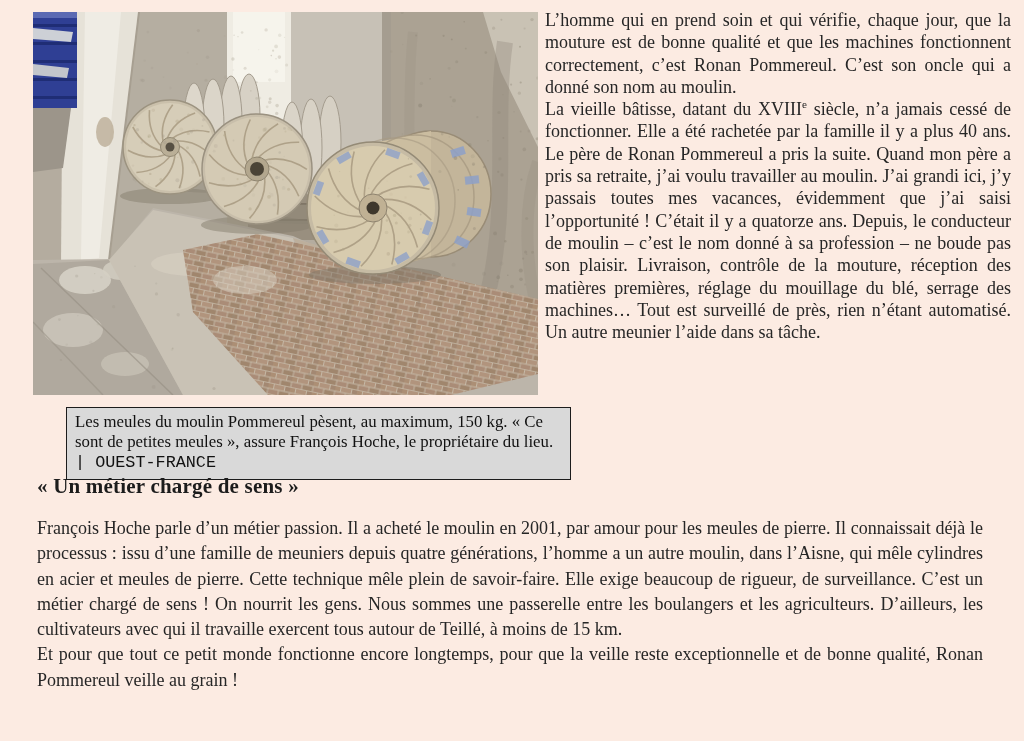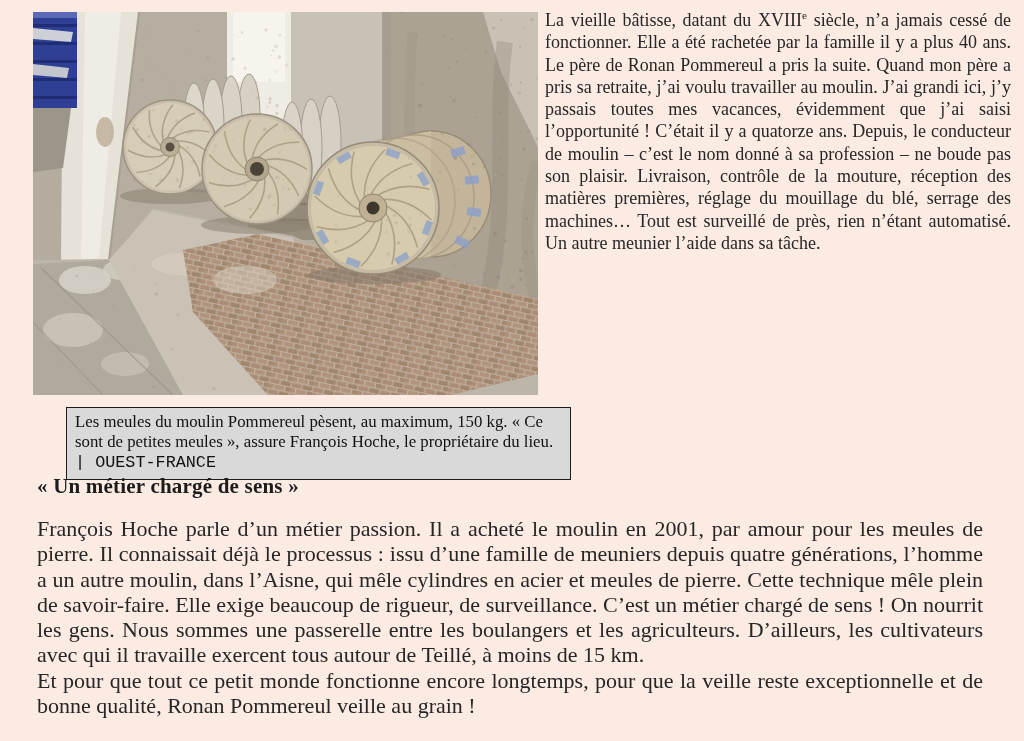--- a/index.html
+++ b/index.html
@@ -23,21 +23,21 @@
     font-size:18px;line-height:22.3px;text-align:justify;color:#262626;
   }
   .col-right p{margin:0;}
   sup{font-size:0.62em;line-height:0;}
   h2.section-heading{
     position:absolute;left:37px;top:474px;margin:0;
     font-size:21px;font-weight:bold;color:#1c1c1c;letter-spacing:0.2px;text-align:center;
   }
   .bottom-section{
     position:absolute;left:37px;top:516px;width:946px;
-    font-size:22px;line-height:25.3px;text-align:justify;color:#262626;
+    font-size:18px;line-height:25.3px;text-align:justify;color:#262626;
   }
   .bottom-section p{margin:0;}
 </style>
 </head>
 <body>
 
 <div class="page">
 
   <figure class="photo-wrap" style="margin:0">
     <svg width="505" height="383" viewBox="0 0 505 383" aria-hidden="true">
@@ -478,20 +478,21 @@
         </g>
     </svg>
 
     <figcaption class="caption">
       <span>Les meules du moulin Pommereul pèsent, au maximum, 150 kg. « Ce sont de petites meules », assure François Hoche, le propriétaire du lieu.</span>
       <span class="credit">| OUEST-FRANCE</span>
     </figcaption>
   </figure>
 
   <div class="col-right">
+    <p>L’homme qui en prend soin et qui vérifie, chaque jour, que la mouture est de bonne qualité et que les machines fonctionnent correctement, c’est Ronan Pommereul. C’est son oncle qui a donné son nom au moulin.</p>
     <p><span>La vieille bâtisse, datant du XVIII</span><sup>e</sup><span> siècle, n’a jamais cessé de fonctionner. Elle a été rachetée par la famille il y a plus 40 ans. Le père de Ronan Pommereul a pris la suite. Quand mon père a pris sa retraite, j’ai voulu travailler au moulin. J’ai grandi ici, j’y passais toutes mes vacances, évidemment que j’ai saisi l’opportunité ! C’était il y a quatorze ans. Depuis, le conducteur de moulin – c’est le nom donné à sa profession – ne boude pas son plaisir. Livraison, contrôle de la mouture, réception des matières premières, réglage du mouillage du blé, serrage des machines… Tout est surveillé de près, rien n’étant automatisé. Un autre meunier l’aide dans sa tâche.</span></p>
   </div>
 
   <h2 class="section-heading">« Un métier chargé de sens »</h2>
 
   <div class="bottom-section">
     <p>François Hoche parle d’un métier passion. Il a acheté le moulin en 2001, par amour pour les meules de pierre. Il connaissait déjà le processus : issu d’une famille de meuniers depuis quatre générations, l’homme a un autre moulin, dans l’Aisne, qui mêle cylindres en acier et meules de pierre. Cette technique mêle plein de savoir-faire. Elle exige beaucoup de rigueur, de surveillance. C’est un métier chargé de sens ! On nourrit les gens. Nous sommes une passerelle entre les boulangers et les agriculteurs. D’ailleurs, les cultivateurs avec qui il travaille exercent tous autour de Teillé, à moins de 15 km.</p>
     <p>Et pour que tout ce petit monde fonctionne encore longtemps, pour que la veille reste exceptionnelle et de bonne qualité, Ronan Pommereul veille au grain !</p>
   </div>
 

